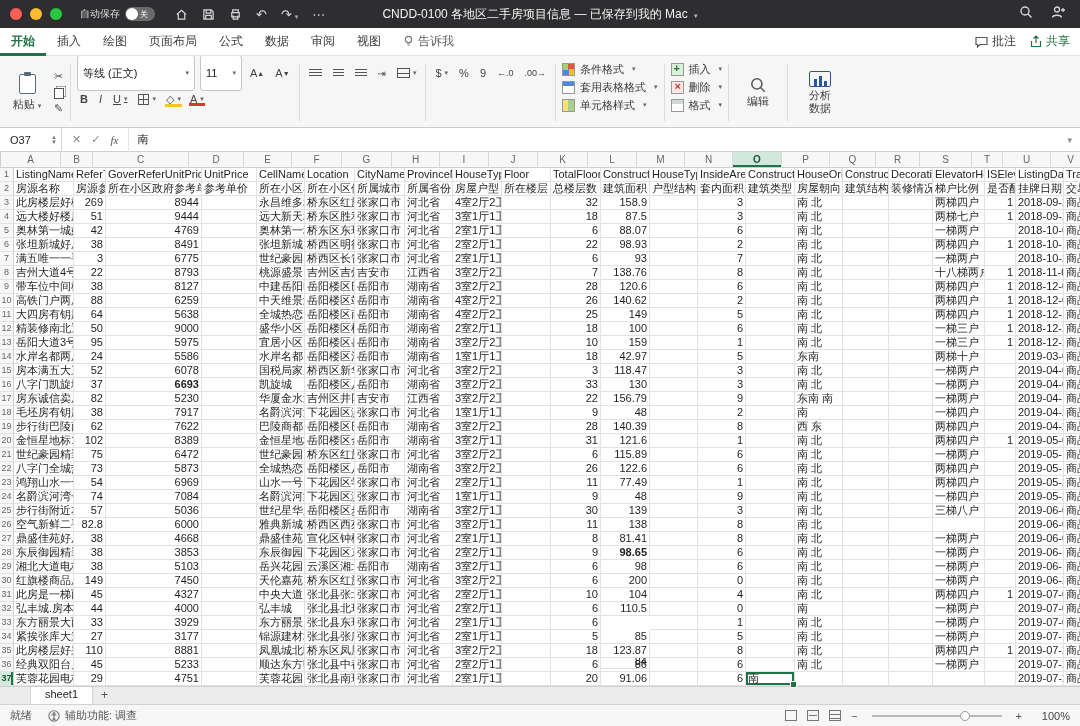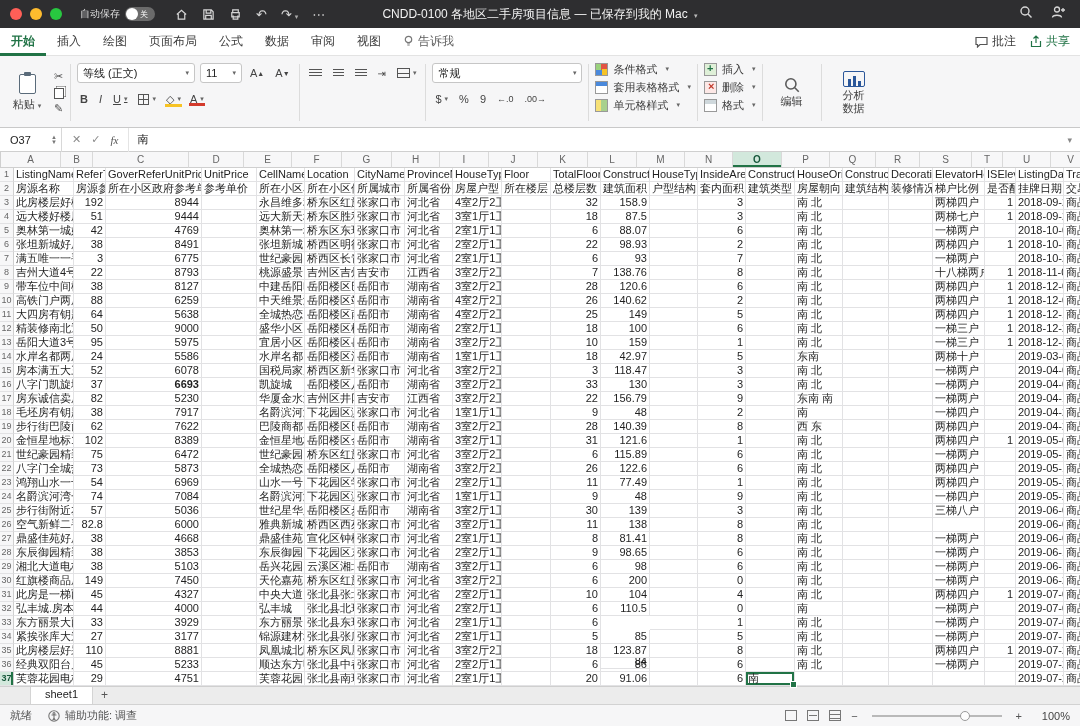--- a/index.html
+++ b/index.html
@@ -35,21 +35,21 @@
   .ribbon { height:72px; background:#f6f6f7; border-bottom:1px solid #c9c9c9; display:flex; align-items:stretch; padding:4px 6px 2px 6px; }
   .sep { width:1px; background:#dcdcdc; margin:4px 6px; }
   .rgroup { display:flex; flex-direction:column; justify-content:flex-start; }
   .rrow { height:26px; display:flex; align-items:center; gap:5px; }
   .bigbtn { width:42px; display:flex; flex-direction:column; align-items:center; justify-content:center; font-size:11px; color:#3b3b3b; }
   .pgrp { flex-direction:row; gap:4px; align-items:center; }
   .clipboard { width:17px; height:20px; border:1.5px solid #5a6b7a; border-radius:2px; position:relative; background:#fff; margin-bottom:3px; }
   .clipboard::before { content:""; position:absolute; top:-3px; left:4px; width:7px; height:4px; background:#5a6b7a; border-radius:1px; }
   .minicol { display:flex; flex-direction:column; gap:3px; font-size:11px; color:#555; margin-left:2px; }
   .copyicon { width:10px; height:11px; border:1px solid #555; background:#fff; box-shadow:2px -2px 0 -0.5px #fff, 2px -2px 0 0 #555; margin:2px 0 0 0; }
-  .combo { background:#fff; border:1px solid #c6c6c6; border-radius:3px; height:20px; display:flex; align-items:center; padding:0 5px; font-size:11px; color:#222; justify-content:space-between; }
+  .combo { background:#fff; border:1px solid #c6c6c6; border-radius:3px; height:36px; display:flex; align-items:center; padding:0 5px; font-size:11px; color:#222; justify-content:space-between; }
   .fontname { width:118px; }
   .fontsize { width:42px; }
   .numfmt { width:150px; }
   .tbtn { font-size:11px; color:#444; padding:0 3px; display:flex; align-items:center; }
   .bld{font-weight:bold}.itl{font-style:italic}.unl{text-decoration:underline}
   .gridicon { width:11px; height:11px; border:1px solid #555; display:inline-block;
     background:linear-gradient(#555,#555) center/1px 100% no-repeat, linear-gradient(#555,#555) center/100% 1px no-repeat; }
   .coloricon { position:relative; font-size:11px; color:#444; padding:0 2px; }
   .coloricon::after { content:""; position:absolute; left:1px; right:1px; bottom:-1px; height:3px; }
   .fillc::after { background:#f7c325; }
@@ -250,26 +250,20 @@
       <span class="tbtn">
           <span class="mergeicon"></span>
           <span class="car">▾</span>
         </span>
     </div>
   </div>
   <div class="sep"></div>
 
   <div class="rgroup">
     <div class="rrow">
-      <div class="combo numfmt">
-          <span>常规</span>
-          <span class="car">▾</span>
-        </div>
-    </div>
-    <div class="rrow">
       <span class="tbtn">
           <span>$</span>
           <span class="car">▾</span>
         </span>
       <span class="tbtn">%</span>
       <span class="tbtn">9</span>
       <span class="tbtn" style="font-size:9px;">←.0</span>
       <span class="tbtn" style="font-size:9px;">.00→</span>
     </div>
   </div>
@@ -419,21 +413,21 @@
         <div class="cell" style="width: 46px;">建筑结构</div>
         <div class="cell" style="width: 44px;">装修情况</div>
         <div class="cell" style="width: 52px;">梯户比例</div>
         <div class="cell" style="width: 31px;">是否配备电梯</div>
         <div class="cell" style="width: 48px;">挂牌日期</div>
         <div class="cell" style="width: 40px;">交易权属</div>
       </div>
       <div class="grow">
         <div class="rh">3</div>
         <div class="cell" style="width: 60px;">此房楼层好楼</div>
-        <div class="cell num" style="width: 32px;">192</div>
+        <div class="cell num" style="width: 32px;">269</div>
         <div class="cell num" style="width: 96px;">8944</div>
         <div class="cell" style="width: 55px;"></div>
         <div class="cell" style="width: 48px;">永昌维多利亚</div>
         <div class="cell" style="width: 50px;">桥东区红旗楼</div>
         <div class="cell" style="width: 50px;">张家口市</div>
         <div class="cell" style="width: 48px;">河北省</div>
         <div class="cell" style="width: 49px;">4室2厅2卫</div>
         <div class="cell" style="width: 49px;"></div>
         <div class="cell num" style="width: 50px;">32</div>
         <div class="cell num" style="width: 49px;">158.9</div>
@@ -1054,21 +1048,21 @@
         <div class="cell num" style="width: 32px;">38</div>
         <div class="cell num" style="width: 96px;">3853</div>
         <div class="cell" style="width: 55px;"></div>
         <div class="cell" style="width: 48px;">东辰御园</div>
         <div class="cell" style="width: 50px;">下花园区东升路</div>
         <div class="cell" style="width: 50px;">张家口市</div>
         <div class="cell" style="width: 48px;">河北省</div>
         <div class="cell" style="width: 49px;">2室2厅1卫</div>
         <div class="cell" style="width: 49px;"></div>
         <div class="cell num" style="width: 50px;">9</div>
-        <div class="cell num" style="width: 49px;">98.65</div>
+        <div class="cell num" style="width: 49px; font-weight: bold;">98.65</div>
         <div class="cell" style="width: 48px;"></div>
         <div class="cell num" style="width: 48px;">6</div>
         <div class="cell" style="width: 49px;"></div>
         <div class="cell" style="width: 48px;">南 北</div>
         <div class="cell" style="width: 46px;"></div>
         <div class="cell" style="width: 44px;"></div>
         <div class="cell" style="width: 52px;">一梯两户</div>
         <div class="cell" style="width: 31px;"></div>
         <div class="cell" style="width: 48px;">2019-06-11</div>
         <div class="cell" style="width: 40px;">商品房</div>

